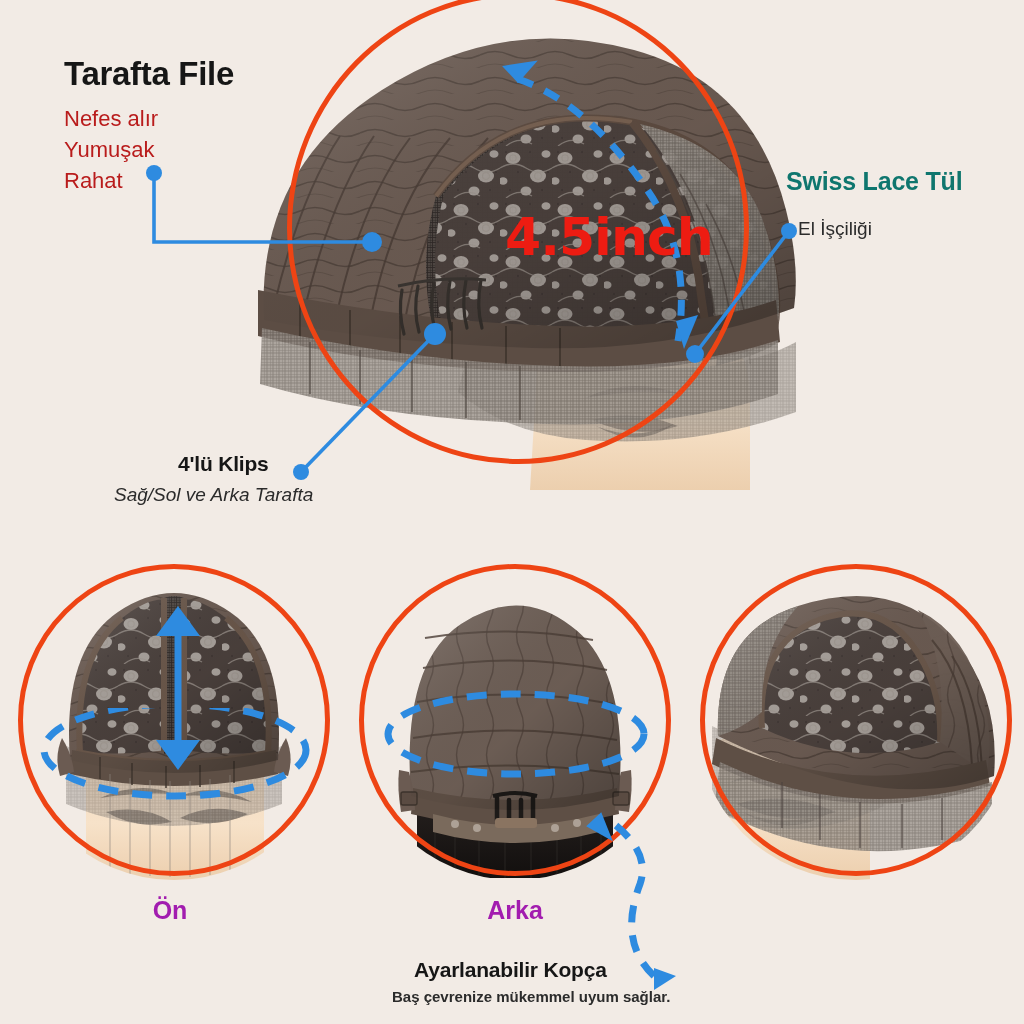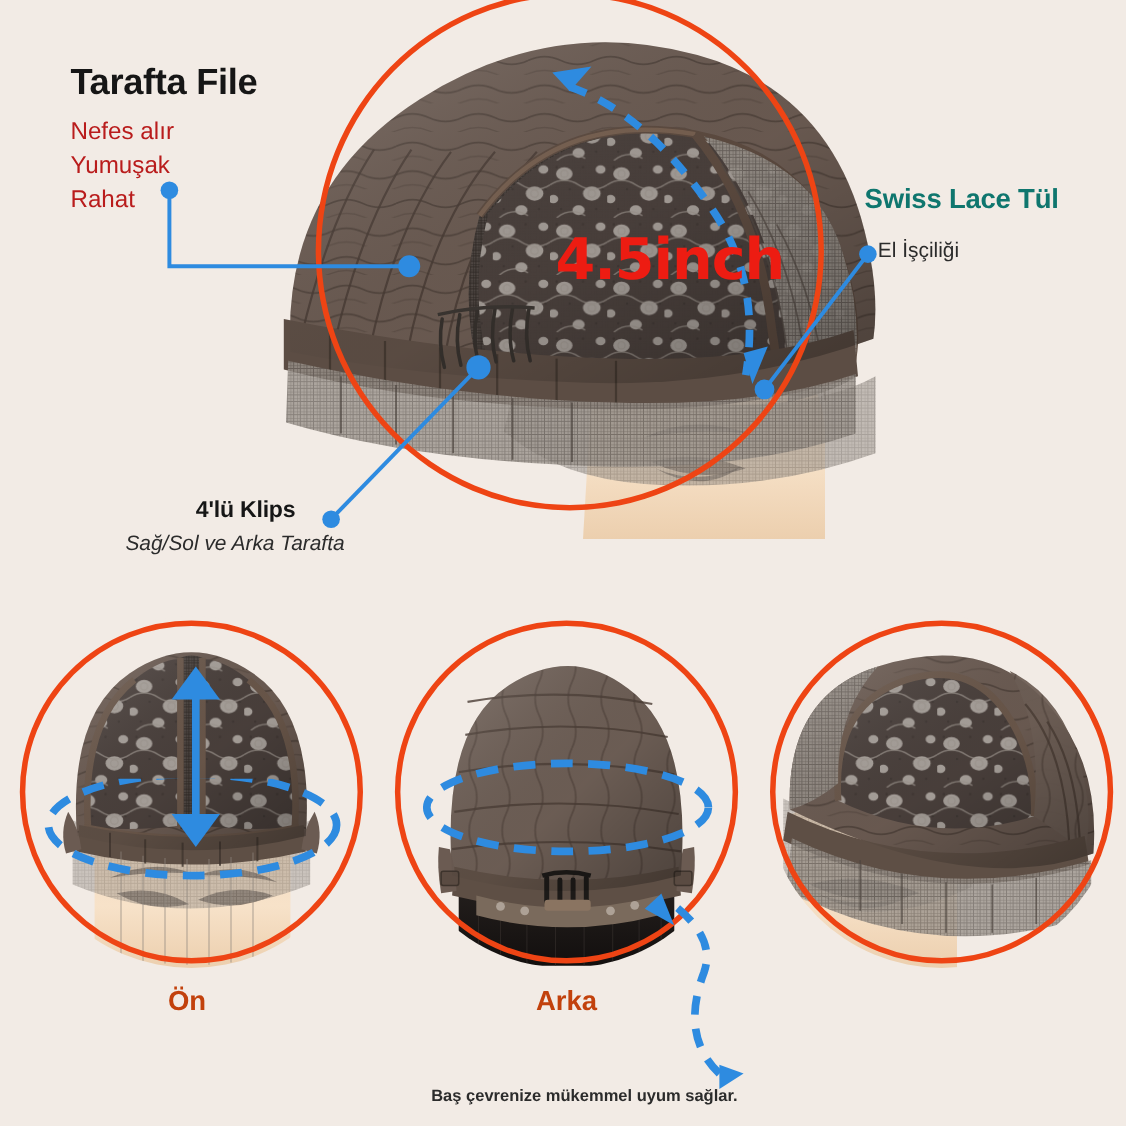--- a/index.html
+++ b/index.html
@@ -13,21 +13,21 @@
   #stage{position:absolute;left:0;top:0;width:1024px;height:1024px;}
   .abs{position:absolute;}
 
   
   .ttl-lg{font-size:33px;font-weight:bold;color:#161616;letter-spacing:-0.3px;line-height:1.05;white-space:nowrap;}
   .ttl-md{font-size:25px;font-weight:bold;color:#0f766e;letter-spacing:-0.2px;line-height:1.05;white-space:nowrap;text-align:right;}
   .ttl-sm{font-size:21px;font-weight:bold;color:#161616;letter-spacing:-0.2px;white-space:nowrap;}
   .sub{font-size:22px;color:#b91c1c;line-height:1.35;white-space:nowrap;font-weight:400;}
   .sub-s{font-size:19px;color:#2b2b2b;white-space:nowrap;font-weight:400;text-align:center;}
   .sub-xs{font-size:15px;color:#2b2b2b;white-space:nowrap;font-weight:700;}
-  .caption{font-size:25px;font-weight:bold;color:#c2410c;text-align:center;white-space:nowrap;}
+  .caption{font-size:25px;font-weight:bold;color:#a21caf;text-align:center;white-space:nowrap;}
   .measure{
     font-size:52px;font-weight:bold;color:#ED1C12;
     letter-spacing:-1px;white-space:nowrap;
     font-family:"DejaVu Sans", sans-serif;
   }
 
   
   .ring{position:absolute;border-radius:50%;border:5px solid #EE4414;box-sizing:border-box;}
   .clipwrap{position:absolute;border-radius:50%;overflow:hidden;}
 
@@ -402,15 +402,16 @@
     </div>
     <div class="ring" style="left:4px;top:4px;width:312px;height:312px;"></div>
   </div>
 
   <svg class="abs" width="130" height="200" style="left:570px;top:790px;" viewBox="0 0 130 200">
     <path d="M84 186 q-36 -34 -14 -92 q12 -34 -34 -66" fill="none" stroke="#2E8BE0" stroke-width="7" stroke-dasharray="17 13" stroke-linecap="butt"></path>
     <path d="M30 22 l-10 18 l30 6 z" fill="#2E8BE0" transform="rotate(18 30 26)"></path>
     <path d="M84 178 l22 8 l-22 14 z" fill="#2E8BE0"></path>
   </svg>
 
+  <div class="abs ttl-sm" style="left:414px;top:958px;">Ayarlanabilir Kopça</div>
   <div class="abs sub-xs" style="left:392px;top:988px;">Baş çevrenize mükemmel uyum sağlar.</div>
 
 </div>
 
 </body></html>

